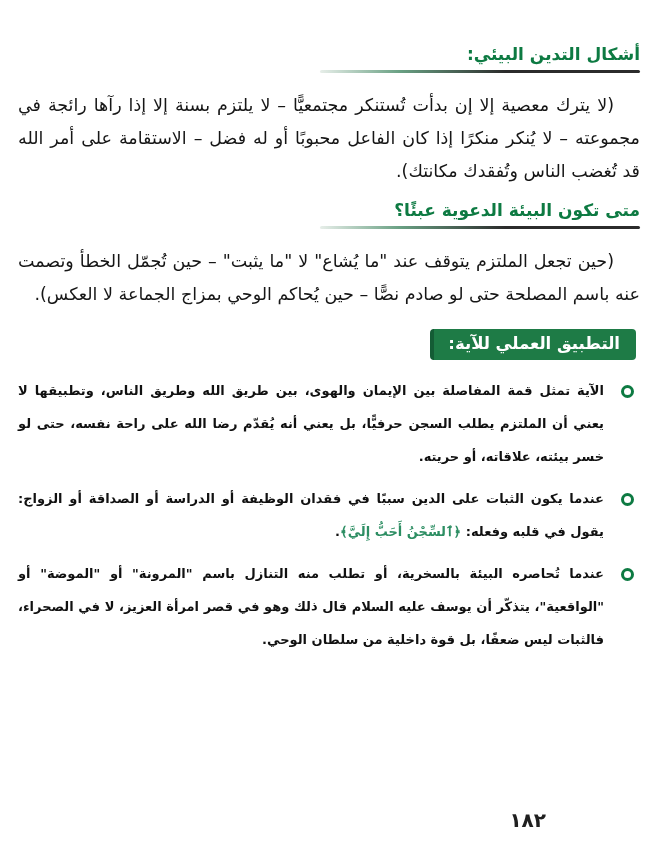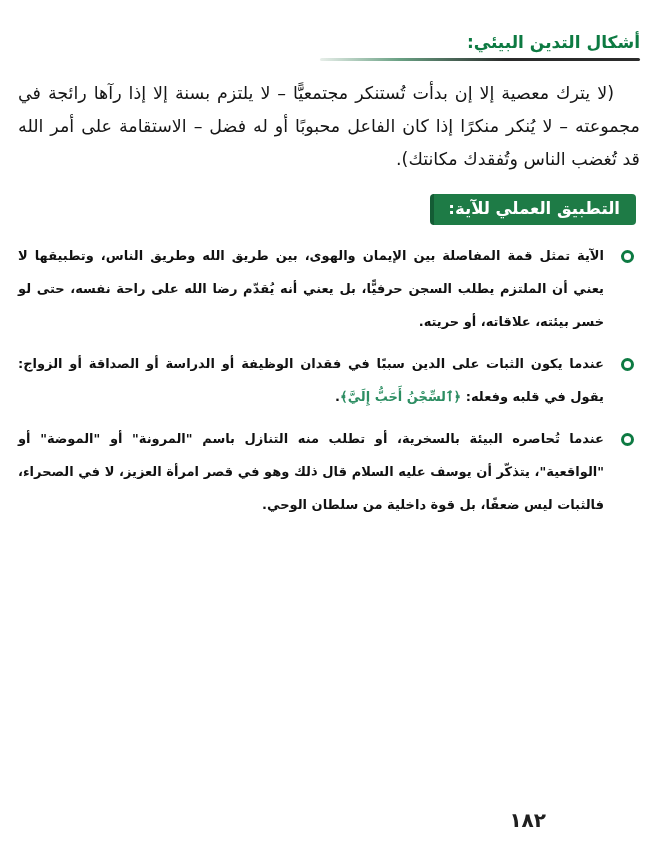--- a/index.html
+++ b/index.html
@@ -7,21 +7,21 @@
   body {
     width: 658px; height: 842px;
     background: #ffffff;
     font-family: "DejaVu Sans", sans-serif;
     direction: rtl;
     overflow: hidden;
   }
   .page {
     position: relative;
     width: 658px; height: 842px;
-    padding: 30px 18px 0 18px;
+    padding: 42px 18px 0 18px;
   }
   .sec { margin-bottom: 8px; }
   .green-h {
     margin: 0;
     color: var(--heading-green, #0d7a42);
     font-size: 17px;
     font-weight: bold;
     line-height: 24px;
   }
   .h-rule {
@@ -86,20 +86,25 @@
 
 <div class="page">
 
   <section class="sec">
     <h2 class="green-h">أشكال التدين البيئي:</h2>
     <div class="h-rule"></div>
     <p class="body-p">(لا يترك معصية إلا إن بدأت تُستنكر مجتمعيًّا – لا يلتزم بسنة إلا إذا رآها رائجة في مجموعته – لا يُنكر منكرًا إذا كان الفاعل محبوبًا أو له فضل – الاستقامة على أمر الله قد تُغضب الناس وتُفقدك مكانتك).</p>
   </section>
 
 
+  <section class="sec">
+    <h2 class="green-h">متى تكون البيئة الدعوية عبئًا؟</h2>
+    <div class="h-rule"></div>
+    <p class="body-p">(حين تجعل الملتزم يتوقف عند "ما يُشاع" لا "ما يثبت" – حين تُجمّل الخطأ وتصمت عنه باسم المصلحة حتى لو صادم نصًّا – حين يُحاكم الوحي بمزاج الجماعة لا العكس).</p>
+  </section>
 
   <div class="app-box">
     <span>التطبيق العملي للآية:</span>
   </div>
 
   <ul class="bullets" id="bullet-list">
       <li><span>الآية تمثل قمة المفاصلة بين الإيمان والهوى، بين طريق الله وطريق الناس، وتطبيقها لا يعني أن الملتزم يطلب السجن حرفيًّا، بل يعني أنه يُقدّم رضا الله على راحة نفسه، حتى لو خسر بيئته، علاقاته، أو حريته.</span></li>
       <li><span>عندما يكون الثبات على الدين سببًا في فقدان الوظيفة أو الدراسة أو الصداقة أو الزواج: يقول في قلبه وفعله: </span><span class="quran">﴿ٱلسِّجْنُ أَحَبُّ إِلَيَّ﴾</span><span>.</span></li>
       <li><span>عندما تُحاصره البيئة بالسخرية، أو تطلب منه التنازل باسم "المرونة" أو "الموضة" أو "الواقعية"، يتذكّر أن يوسف عليه السلام قال ذلك وهو في قصر امرأة العزيز، لا في الصحراء، فالثبات ليس ضعفًا، بل قوة داخلية من سلطان الوحي.</span></li>
     </ul>

